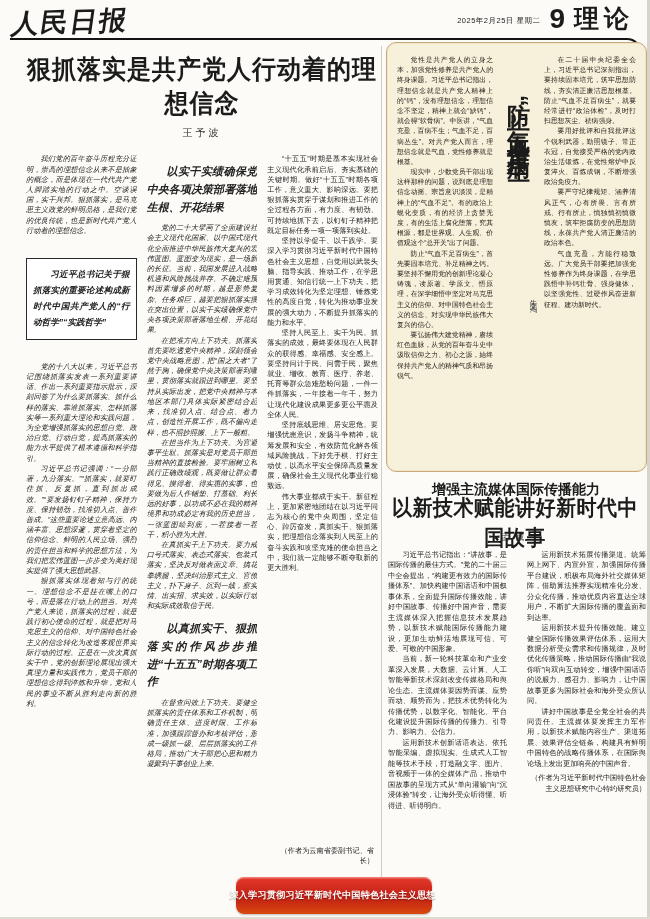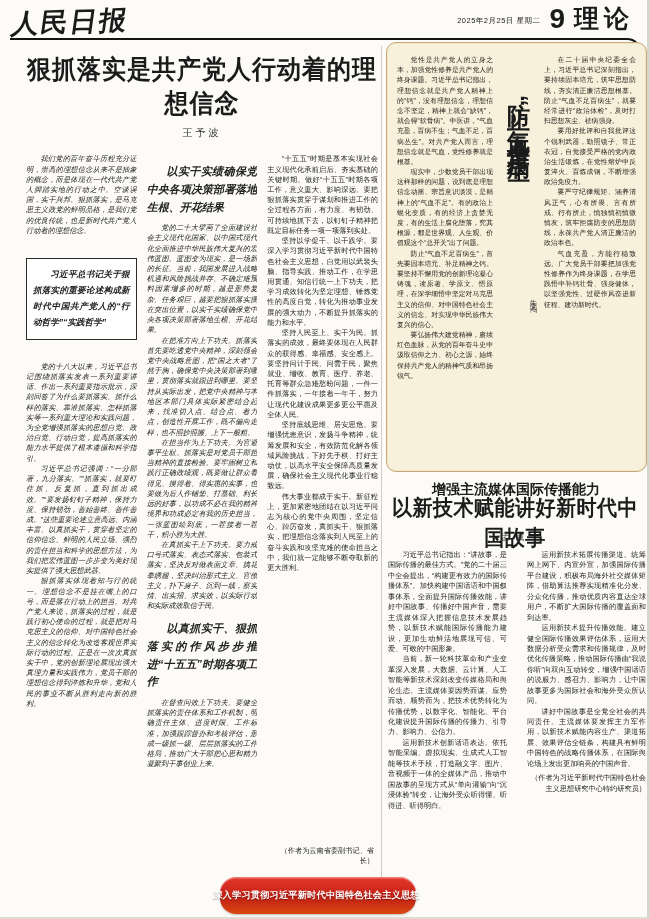--- a/index.html
+++ b/index.html
@@ -62,21 +62,21 @@
   .kicker{position:absolute;left:388px;top:481px;width:256px;text-align:center;font-size:14px;font-weight:900;}
   .btitle{position:absolute;left:383px;top:496px;width:264px;text-align:center;font-size:20px;
           font-weight:900;letter-spacing:.5px;transform:scaleY(1.08);}
   .bauthor{position:absolute;left:388px;top:532px;width:256px;text-align:center;font-size:8px;letter-spacing:7px;color:#333;}
   .bcols{position:absolute;left:388px;top:550px;width:258px;height:362px;display:flex;gap:20px;}
   .bcol{width:123px;font-size:7.2px;line-height:1.45;text-align:justify;overflow:hidden;color:#222;}
   .bcol p{margin:0;text-indent:2em;}
   .battr{text-indent:0 !important;text-align:right;margin-top:4px !important;}
 
   
-  .banner{position:absolute;left:220px;top:877px;width:196px;height:37px;border-radius:16px;
+  .banner{position:absolute;left:236px;top:877px;width:196px;height:37px;border-radius:8px;
           background:linear-gradient(180deg,#e5392c 0%,#c11f14 55%,#d8490f 100%);
           display:flex;align-items:center;justify-content:center;gap:3px;
           box-shadow:inset 0 1.5px 0 rgba(255,255,255,.35), 0 1px 2px rgba(0,0,0,.25);}
   .banner-text{color:#fff;font-weight:900;font-size:9.2px;white-space:nowrap;
           text-shadow:0 1px 1px rgba(0,0,0,.35);letter-spacing:.2px;}
 </style>
 </head>
 <body>
 
 <div class="page">
@@ -102,21 +102,21 @@
     <div class="cols">
       <div class="mcol mcol1">
         <div>
             <p>我们党的百年奋斗历程充分证明，崇高的理想信念从来不是抽象的概念，而是体现在一代代共产党人脚踏实地的行动之中。空谈误国，实干兴邦。狠抓落实，是马克思主义政党的鲜明品格，是我们党的优良传统，也是新时代共产党人行动着的理想信念。</p>
           </div>
         <div class="quote">
           <p>习近平总书记关于狠抓落实的重要论述构成新时代中国共产党人的“行动哲学”“实践哲学”</p>
         </div>
         <div>
             <p>党的十八大以来，习近平总书记围绕抓落实发表一系列重要讲话、作出一系列重要指示批示，深刻回答了为什么要抓落实、抓什么样的落实、靠谁抓落实、怎样抓落实等一系列重大理论和实践问题，为全党增强抓落实的思想自觉、政治自觉、行动自觉，提高抓落实的能力水平提供了根本遵循和科学指引。</p>
-            <p>习近平总书记强调：“一分部署，九分落实。”“抓落实，就要盯住抓、反复抓，直到抓出成效。”“要发扬钉钉子精神，保持力度、保持韧劲，善始善终、善作善成。”这些重要论述立意高远、内涵丰富、以真抓实干，贯穿着坚定的信仰信念、鲜明的人民立场、强烈的责任担当和科学的思想方法，为我们把宏伟蓝图一步步变为美好现实提供了强大思想武器。</p>
+            <p>习近平总书记强调：“一分部署，九分落实。”“抓落实，就要盯住抓、反复抓，直到抓出成效。”“要发扬钉钉子精神，保持力度、保持韧劲，找准切入点、善作善成。”这些重要论述立意高远、内涵丰富、思想深邃，贯穿着坚定的信仰信念、鲜明的人民立场、强烈的责任担当和科学的思想方法，为我们把宏伟蓝图一步步变为美好现实提供了强大思想武器。</p>
             <p>狠抓落实体现着知与行的统一。理想信念不是挂在嘴上的口号，而是落在行动上的担当。对共产党人来说，抓落实的过程，就是践行初心使命的过程，就是把对马克思主义的信仰、对中国特色社会主义的信念转化为改造客观世界实际行动的过程。正是在一次次真抓实干中，党的创新理论展现出强大真理力量和实践伟力，党员干部的理想信念得到淬炼和升华，党和人民的事业不断从胜利走向新的胜利。</p>
           </div>
       </div>
       <div class="mcol mcol2">
         <div class="subhead">以实干实绩确保党中央各项决策部署落地生根、开花结果</div>
         <div>
             <p>党的二十大擘画了全面建设社会主义现代化国家、以中国式现代化全面推进中华民族伟大复兴的宏伟蓝图。蓝图变为现实，是一场新的长征。当前，我国发展进入战略机遇和风险挑战并存、不确定难预料因素增多的时期，越是形势复杂、任务艰巨，越要把狠抓落实摆在突出位置，以实干实绩确保党中央各项决策部署落地生根、开花结果。</p>
             <p>在把准方向上下功夫。抓落实首先要吃透党中央精神，深刻领会党中央战略意图，把“国之大者”了然于胸，确保党中央决策部署到哪里，贯彻落实就跟进到哪里。要坚持从实际出发，把党中央精神与本地区本部门具体实际紧密结合起来，找准切入点、结合点、着力点，创造性开展工作，既不偏向走样，也不照抄照搬、上下一般粗。</p>
             <p>在担当作为上下功夫。为官避事平生耻。抓落实是对党员干部担当精神的直接检验。要牢固树立和践行正确政绩观，既要做让群众看得见、摸得着、得实惠的实事，也要做为后人作铺垫、打基础、利长远的好事，以功成不必在我的精神境界和功成必定有我的历史担当，一张蓝图绘到底，一茬接着一茬干，积小胜为大胜。</p>
             <p>在真抓实干上下功夫。要力戒口号式落实、表态式落实、包装式落实，坚决反对做表面文章、搞花拳绣腿，坚决纠治形式主义、官僚主义，扑下身子、沉到一线，察实情、出实招、求实效，以实际行动和实际成效取信于民。</p>

